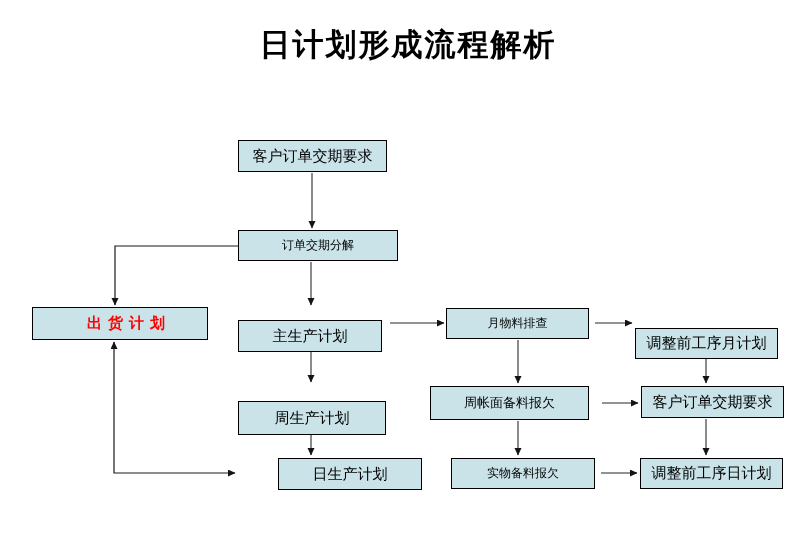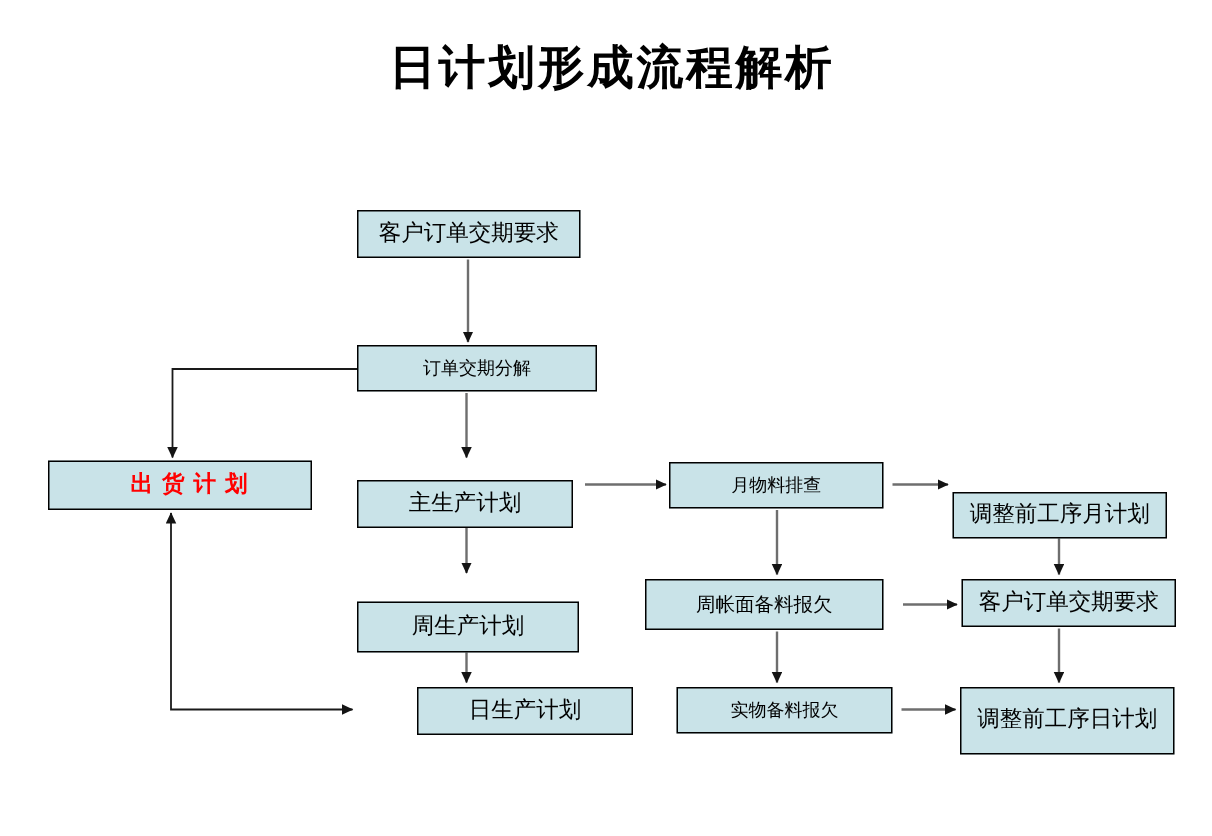--- a/index.html
+++ b/index.html
@@ -28,21 +28,21 @@
   .n1 {left:238px;top:230px;width:160px;height:31px;}
   .n2 {left:32px; top:307px;width:176px;height:33px;}
   .n3 {left:238px;top:307px;width:144px;height:32px;margin-top:13px;}
   .n4 {left:446px;top:308px;width:143px;height:31px;}
   .n5 {left:635px;top:328px;width:143px;height:31px;}
   .n6 {left:238px;top:388px;width:148px;height:34px;margin-top:13px;}
   .n7 {left:430px;top:386px;width:159px;height:34px;}
   .n8 {left:641px;top:386px;width:143px;height:32px;}
   .n9 {left:238px;top:458px;width:144px;height:32px;margin-left:40px;}
   .n10{left:451px;top:458px;width:144px;height:31px;}
-  .n11{left:640px;top:458px;width:143px;height:45px;}
+  .n11{left:640px;top:458px;width:143px;height:31px;}
   .edge{fill:none;stroke:#6e6e6e;stroke-width:1.6;}
   .edge.elbow{stroke:#1a1a1a;stroke-width:1.2;}
 </style>
 </head>
 <body>
 
 <div class="canvas">
 
   <h1 class="title">日计划形成流程解析</h1>
 

